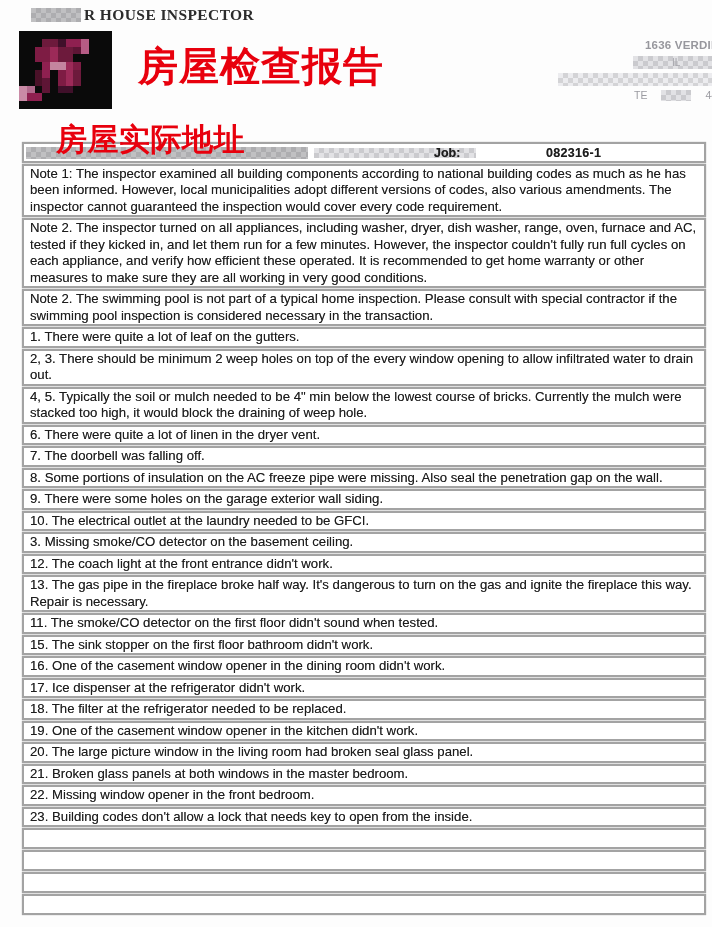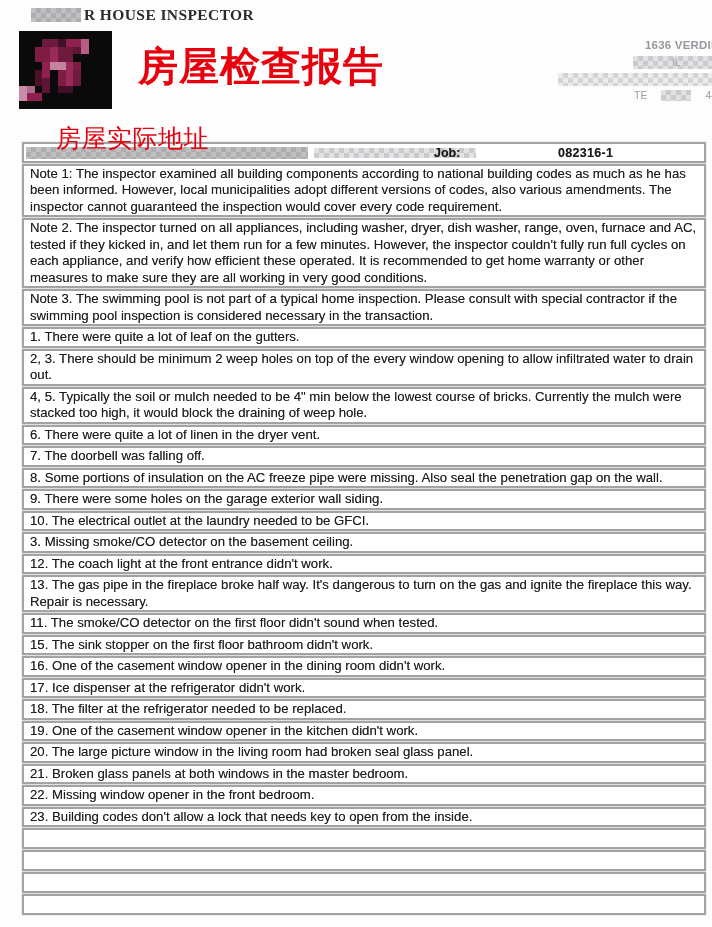--- a/index.html
+++ b/index.html
@@ -30,22 +30,22 @@
     letter-spacing:.4px; color:#2c2c2c; white-space:nowrap;
   }
   .logo { position:absolute; left:19px; top:31px; width:93px; height:78px; background:#0a0a0a; }
   .logo svg { width:100%; height:100%; display:block; }
   .title-cn {
     position:absolute; left:138px; top:44px; font-size:40px; line-height:44px;
     font-weight:bold; color:#e8000d; letter-spacing:1px; white-space:nowrap;
     font-family:"DejaVu Sans", sans-serif;
   }
   .annotation-cn {
-    position:absolute; left:56px; top:125px; font-size:25px; line-height:28px;
-    font-weight:normal; color:#e8000d; letter-spacing:.5px; white-space:nowrap; z-index:6;
+    position:absolute; left:56px; top:125px; font-size:31px; line-height:28px;
+    font-weight:bold; color:#e8000d; letter-spacing:.5px; white-space:nowrap; z-index:6;
     font-family:"DejaVu Sans", sans-serif;
   }
 
   
   .tr-line1 { position:absolute; left:645px; top:39px; font-size:11.5px; font-weight:bold;
               color:#97979d; white-space:nowrap; letter-spacing:.2px; }
   .tr-blur-a { position:absolute; left:633px; top:56px; width:79px; height:13px; }
   .tr-frag-state { position:absolute; left:672px; top:57px; font-size:10px; color:#a7a7ad; }
   .tr-blur-b { position:absolute; left:558px; top:73px; width:154px; height:13px; }
   .tr-line4 { position:absolute; left:634px; top:89px; display:flex; align-items:center; gap:14px;
@@ -58,21 +58,21 @@
     width:100%; border:2px solid #a3a3a3; background:#fff; margin-bottom:1px;
     padding:0 6px; font-size:13.2px; line-height:16.5px; color:#1d1d1d;
     text-shadow:0 0 .5px rgba(20,20,20,.55);
     box-shadow:0 0 1px rgba(0,0,0,.35);
   }
   .row.empty { height:21px; padding:0; }
   .job-row { position:relative; height:20.5px; padding:0; }
   .addr-blur1 { position:absolute; left:2px;  top:3px; width:282px; height:12px; }
   .addr-blur2 { position:absolute; left:290px; top:4px; width:162px; height:10px; }
   .job-label { position:absolute; left:410px; top:1px; font-weight:bold; font-size:12.5px; }
-  .job-value { position:absolute; left:522px; top:1px; font-weight:bold; font-size:12.5px; letter-spacing:.3px;margin-left:12px; }
+  .job-value { position:absolute; left:522px; top:1px; font-weight:bold; font-size:12.5px; letter-spacing:.3px; }
 </style>
 </head>
 <body>
 
 <div class="page">
 
   <div class="brand">
     <span class="redacted px px-strong"></span>
     <span class="brand-text">R HOUSE INSPECTOR</span>
   </div>
@@ -121,21 +121,21 @@
   <div class="report">
     <div class="row job-row">
       <span class="addr-blur1 px px-strong"></span>
       <span class="addr-blur2 px px-light"></span>
       <span class="job-label">Job:</span>
       <span class="job-value">082316-1</span>
     </div>
     <div id="table-rows">
         <div class="row">Note 1: The inspector examined all building components according to national building codes as much as he has been informed. However, local municipalities adopt different versions of codes, also various amendments. The inspector cannot guaranteed the inspection would cover every code requirement.</div>
         <div class="row">Note 2. The inspector turned on all appliances, including washer, dryer, dish washer, range, oven, furnace and AC, tested if they kicked in, and let them run for a few minutes. However, the inspector couldn't fully run full cycles on each appliance, and verify how efficient these operated. It is recommended to get home warranty or other measures to make sure they are all working in very good conditions.</div>
-        <div class="row">Note 3. The swimming pool is not part of a typical home inspection. Please consult with special contractor if the swimming pool inspection is considered necessary in the transaction.</div>
+        <div class="row">Note 2. The swimming pool is not part of a typical home inspection. Please consult with special contractor if the swimming pool inspection is considered necessary in the transaction.</div>
         <div class="row">1. There were quite a lot of leaf on the gutters.</div>
         <div class="row">2, 3. There should be minimum 2 weep holes on top of the every window opening to allow infiltrated water to drain out.</div>
         <div class="row">4, 5. Typically the soil or mulch needed to be 4" min below the lowest course of bricks. Currently the mulch were stacked too high, it would block the draining of weep hole.</div>
         <div class="row">6. There were quite a lot of linen in the dryer vent.</div>
         <div class="row">7. The doorbell was falling off.</div>
         <div class="row">8. Some portions of insulation on the AC freeze pipe were missing. Also seal the penetration gap on the wall.</div>
         <div class="row">9. There were some holes on the garage exterior wall siding.</div>
         <div class="row">10. The electrical outlet at the laundry needed to be GFCI.</div>
         <div class="row">3. Missing smoke/CO detector on the basement ceiling.</div>
         <div class="row">12. The coach light at the front entrance didn't work.</div>

